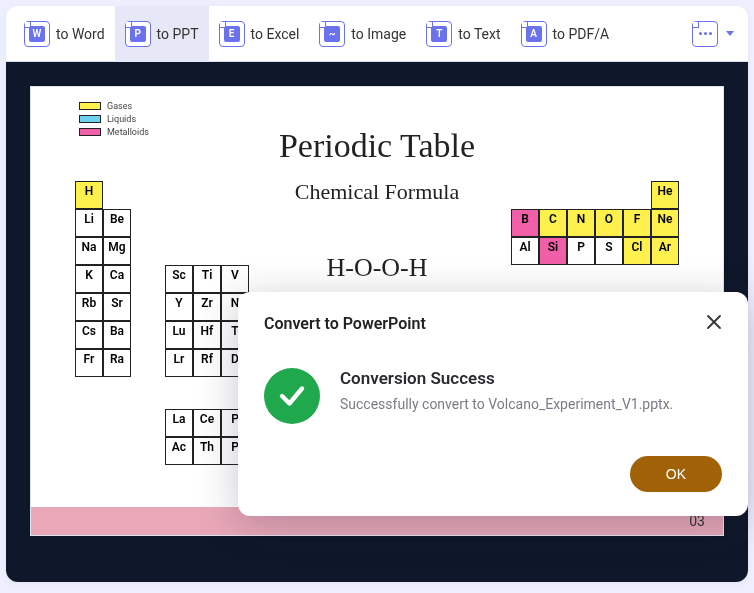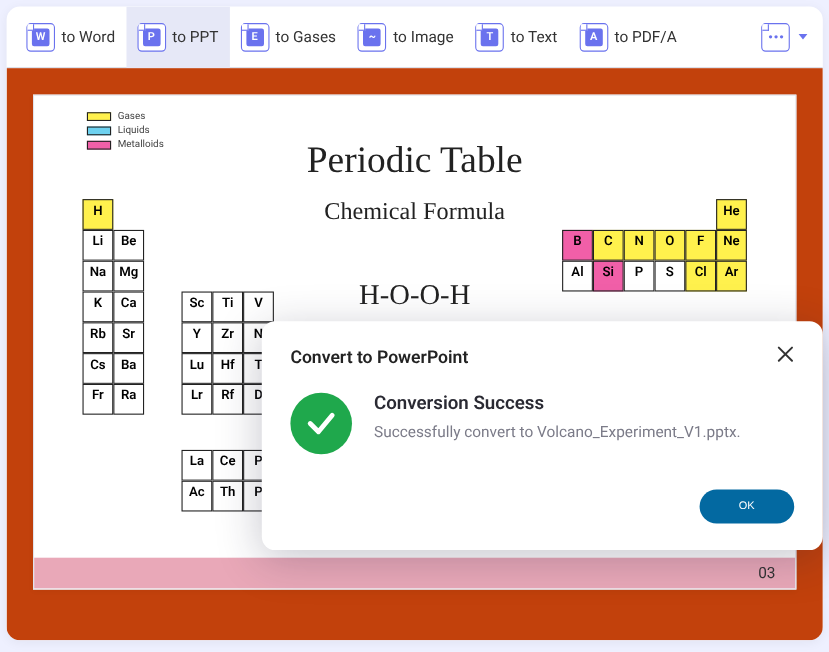--- a/index.html
+++ b/index.html
@@ -87,21 +87,21 @@
   }
   .tool .caret {
     width: 0; height: 0;
     border-left: 4px solid transparent;
     border-right: 4px solid transparent;
     border-top: 5px solid #6a72ee;
     margin-left: 2px;
   }
   .doc-area {
     padding: 24px 24px 0 24px;
-    background: #c2410c;
+    background: #0f172a;
     height: calc(100% - 56px);
     position: relative;
   }
   .page {
     background: #fff;
     border: 1px solid #e1e3ec;
     height: 450px;
     position: relative;
     overflow: hidden;
     box-shadow: 0 1px 6px rgba(0,0,0,0.04);
@@ -200,21 +200,21 @@
     background: #fff;
     border-radius: 12px;
     box-shadow: 0 8px 40px rgba(30,30,60,0.25);
     padding: 22px 26px 24px 26px;
     z-index: 50;
   }
   .modal-header {
     display: flex;
     justify-content: space-between;
     align-items: center;
-    margin-bottom: 23px;
+    margin-bottom: 35px;
   }
   .modal-title {
     font-size: 16px;
     font-weight: 600;
     color: #222;
   }
   .modal-close {
     cursor: pointer;
     font-size: 18px;
     color: #333;
@@ -241,26 +241,26 @@
   }
   .modal-sub-text {
     font-size: 14px;
     color: #7b7b88;
   }
   .modal-footer {
     margin-top: 32px;
     text-align: right;
   }
   .ok-btn {
-    background: #0369a1;
+    background: #a16207;
     color: #fff;
     border: none;
     border-radius: 22px;
     padding: 10px 36px;
-    font-size: 10px;
+    font-size: 14px;
     cursor: pointer;
   }
 </style>
 </head>
 <body>
 
 <div class="app">
 
   <div class="toolbar">
     <div class="tool">
@@ -275,21 +275,21 @@
           <span class="fold"></span>
           <span class="glyph">P</span>
         </span>
       <span>to PPT</span>
     </div>
     <div class="tool">
       <span class="ico">
           <span class="fold"></span>
           <span class="glyph">E</span>
         </span>
-      <span>to Gases</span>
+      <span>to Excel</span>
     </div>
     <div class="tool">
       <span class="ico">
           <span class="fold"></span>
           <span class="glyph">~</span>
         </span>
       <span>to Image</span>
     </div>
     <div class="tool">
       <span class="ico">

